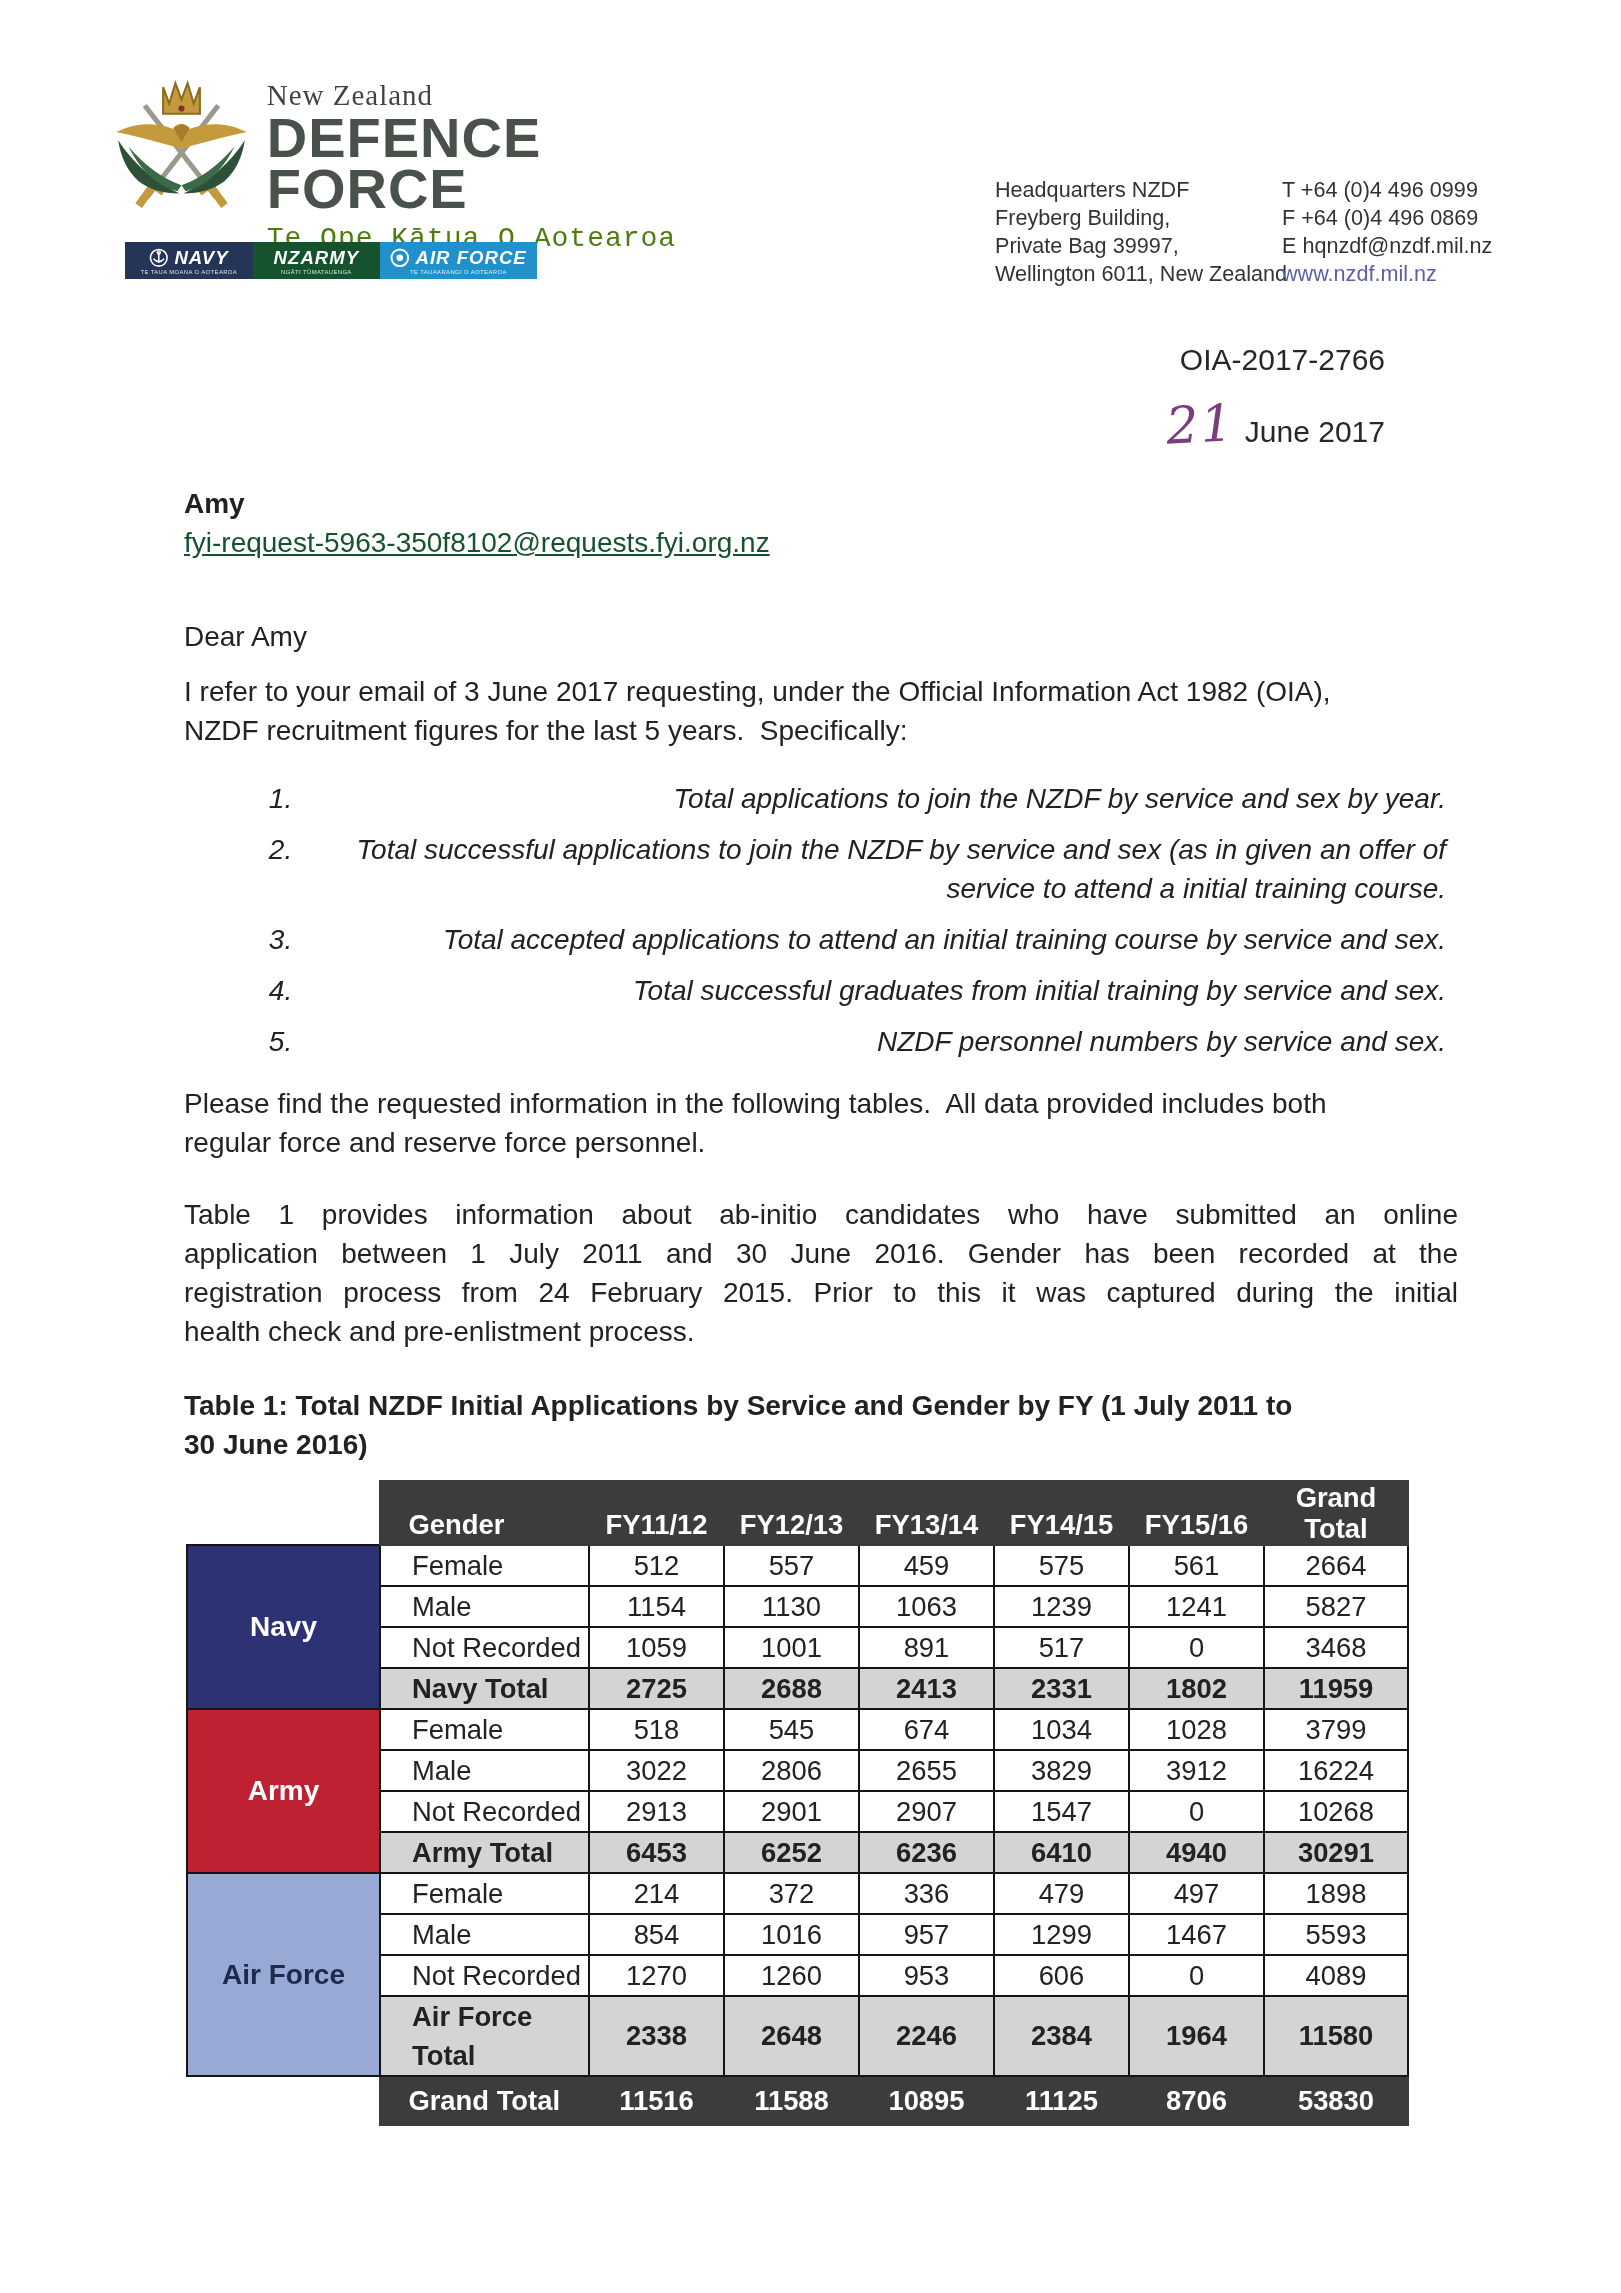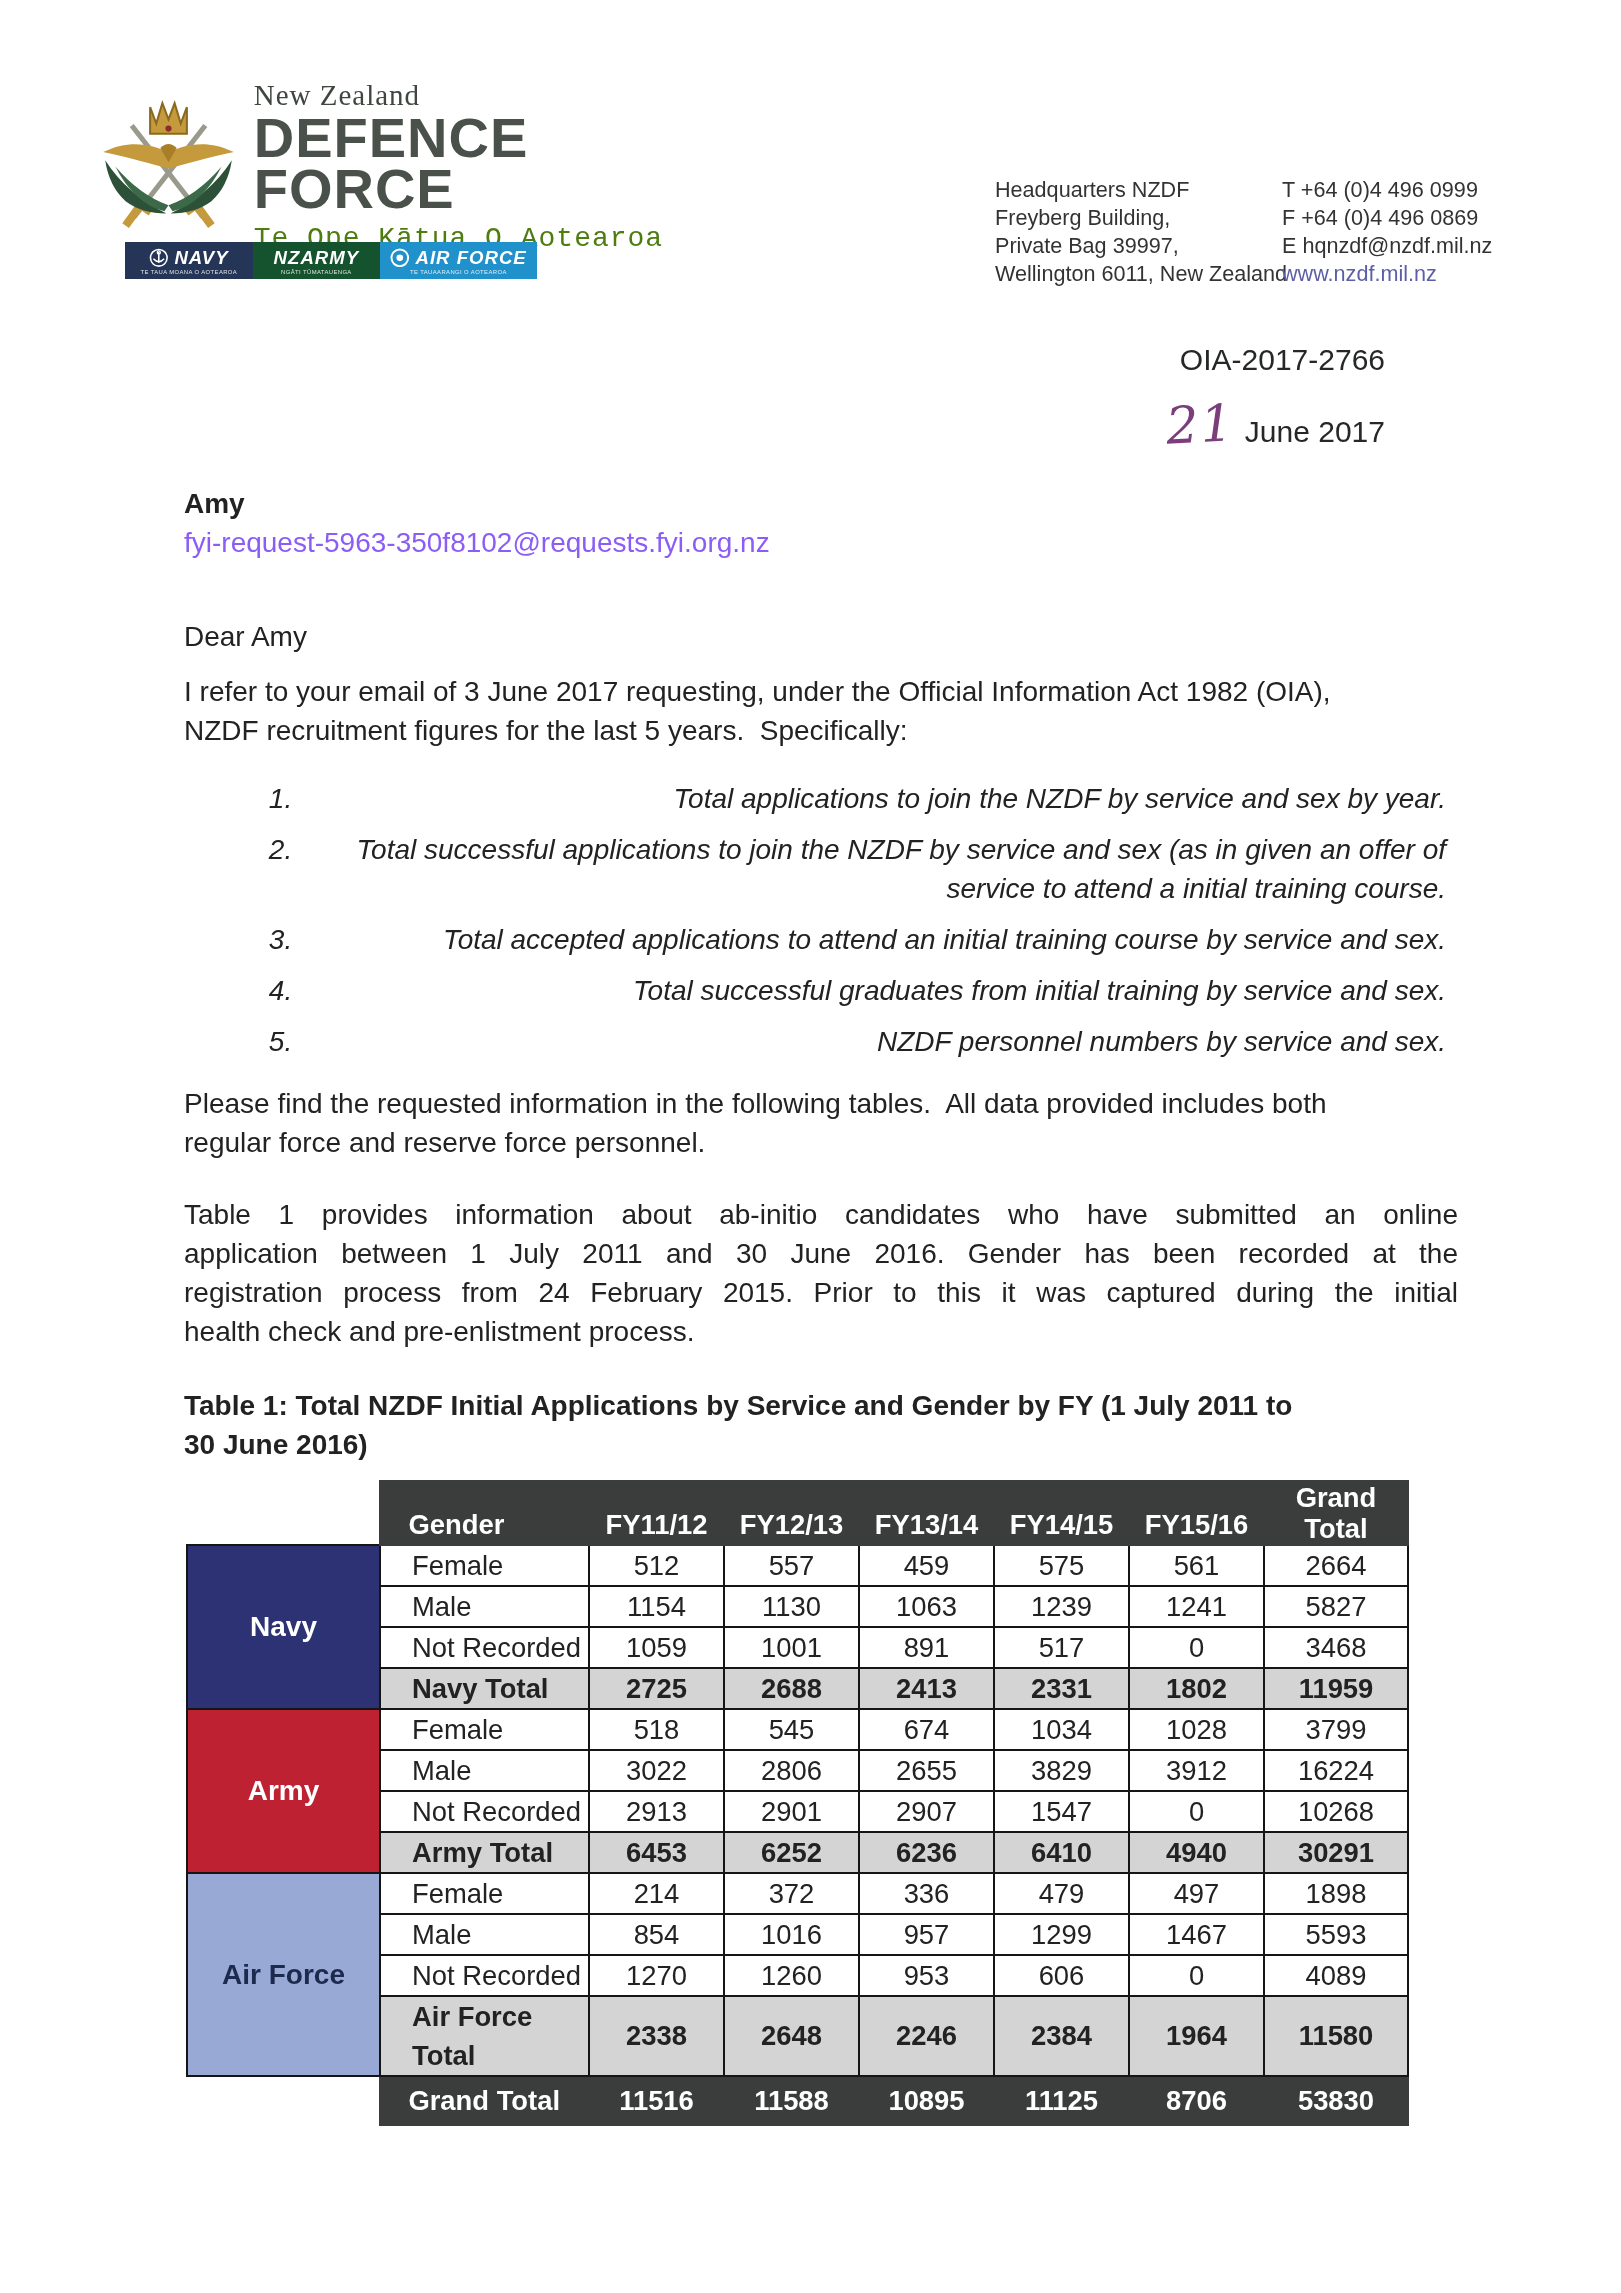--- a/index.html
+++ b/index.html
@@ -1,20 +1,20 @@
 <!DOCTYPE html>
 <html><head>
 <meta charset="utf-8">
 <style>
   html,body{margin:0;padding:0;background:#e8e8e8;}
   .page{position:relative;width:1621px;height:2294px;background:#ffffff;margin:0 auto;
         font-family:"Liberation Sans",sans-serif;color:#1f2220;overflow:hidden;}
 
   
-  .logo{position:absolute;left:97px;top:67px;display:flex;gap:13.7px;align-items:flex-end;}
+  .logo{position:absolute;left:110px;top:67px;display:flex;gap:13.7px;}
   .crest{width:143px;height:167px;flex:0 0 auto;}
   .logo-text{padding-top:11.8px;}
   .logo-country{font-family:"Liberation Serif",serif;font-size:29px;color:#3e463f;letter-spacing:1px;}
   .logo-big{font-size:56px;font-weight:bold;color:#49514a;line-height:0.92;letter-spacing:1px;}
   .logo-maori{font-family:Liberation Mono, monospace;font-size:28px;color:#4d7c0f;margin-top:7.8px;letter-spacing:1px;}
 
   .badges{position:absolute;left:125px;top:242px;display:flex;height:37px;}
   .badge{display:flex;flex-direction:column;align-items:center;justify-content:center;color:#fff;padding:0 9.8px;min-width:108px;}
   .badge-navy{background:#253558;}
   .badge-army{background:#14532d;}
@@ -31,21 +31,21 @@
   .refdate{position:absolute;top:343px;right:236px;text-align:right;font-size:30px;color:#262828;}
   .refline{margin-bottom:33px;}
   .dateline{white-space:nowrap;}
   .handwritten{display:inline-block;color:#7a3e7d;font-size:51px;font-family:"DejaVu Serif",serif;
                font-style:italic;transform:rotate(-3deg);margin-right:9.8px;line-height:29px;letter-spacing:2px;}
 
   
   .letter{position:absolute;left:184px;top:484px;width:1274px;font-size:28px;line-height:39px;color:#222;}
   .line{white-space:pre-wrap;}
   .name{font-weight:bold;}
-  a.email-link{color:#8b5cf6;cursor:pointer;}
+  a.email-link{color:#14532d;text-decoration:underline;cursor:pointer;}
   .block-gap-lg{margin-bottom:55px;}
   .block-gap-md{margin-bottom:29px;}
   .block-gap-sm{margin-bottom:15.7px;}
   .req-list{margin:0 0 23.5px 0;padding-left:104px;font-style:italic;}
   .req-list li{margin:12px;padding-left:2px;text-align:right;}
   .jl{text-align:justify;text-align-last:justify;}
   .table-heading{font-weight:bold;margin-bottom:15.7px;}
 
   
   table.apps{border-collapse:collapse;margin-left:2px;table-layout:fixed;width:1222px;font-size:27.4px;}

